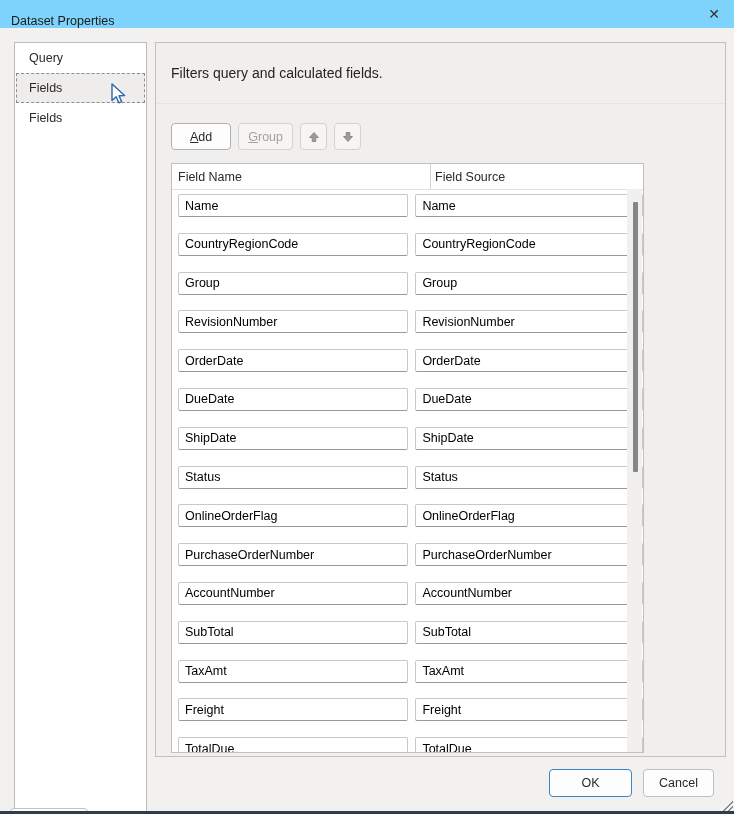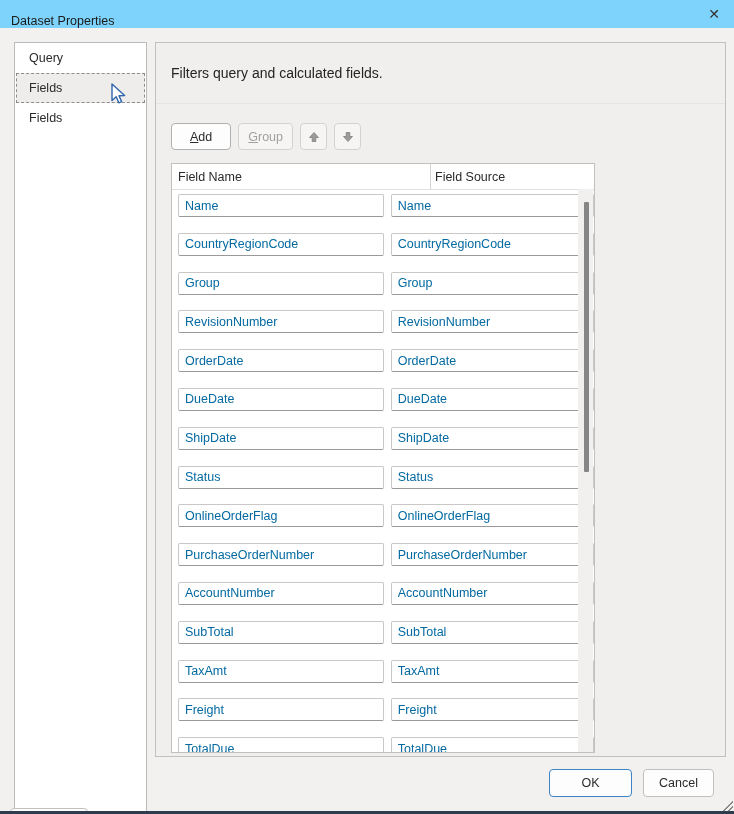--- a/index.html
+++ b/index.html
@@ -63,21 +63,21 @@
   .tb-btn.enabled{
     background:#fdfdfd;border:1px solid #b3b1af;color:#2b2a29;padding:0 18px;
   }
   .tb-btn.disabled{
     background:#f6f5f4;border:1px solid #d4d2d0;color:#a3a19f;padding:0 9px;
   }
   .tb-btn.icon-btn{width:27px;padding:0;}
   .ak::first-letter{text-decoration:underline;}
   
   .fields-table{
-    position:absolute;left:15px;top:120px;width:424px;height:590px;
+    position:absolute;left:15px;top:120px;width:473px;height:590px;
     background:#ffffff;border:1px solid #c2c0be;box-sizing:border-box;
     overflow:hidden;
   }
   .fields-header{
     position:relative;height:25px;border-bottom:1px solid #e2e0de;
     display:flex;align-items:center;
     font-size:12.5px;color:#2b2a29;
   }
   .col-head-1{position:absolute;left:6px;}
   .col-head-2{position:absolute;left:263px;}
@@ -86,21 +86,21 @@
   }
   .rows{
     position:absolute;left:0;top:25px;width:100%;padding-top:5px;box-sizing:border-box;
   }
   .field-row{
     position:relative;height:23px;margin:0 0 15.8px 6px;display:flex;gap:7px;
   }
   .field-input{
     height:23px;box-sizing:border-box;
     border:1px solid #cac8c6;border-bottom:1px solid #9b9997;border-radius:2px;
-    background:#ffffff;color:#0369a1;font-size:12.5px;
+    background:#ffffff;color:#000000;font-size:12.5px;
     font-family:"Liberation Sans","DejaVu Sans",sans-serif;
     padding:0 0 0 6px;outline:none;
   }
   .fi-name{width:249px;}
   .fi-source{width:246px;}
   
   .scroll-track{
     position:absolute;right:1px;top:25px;width:15px;height:564px;background:#f1f0ef;
   }
   .scroll-thumb{

